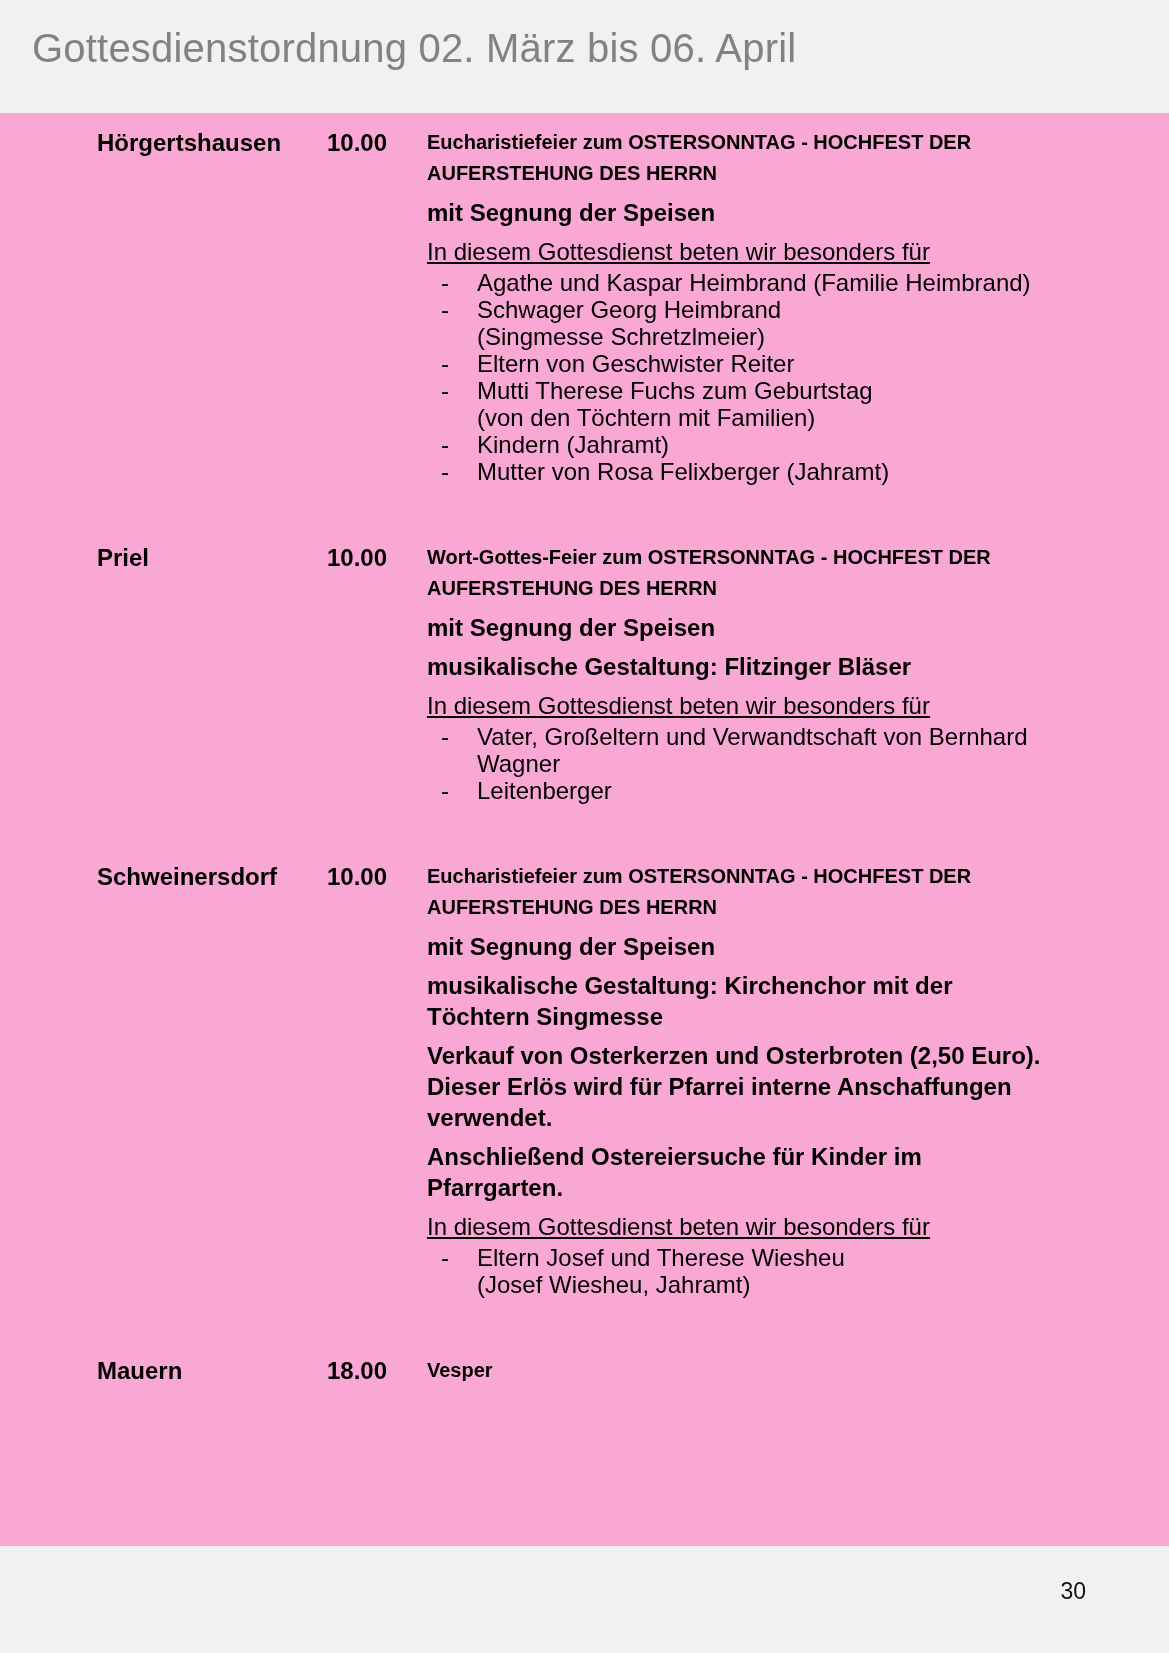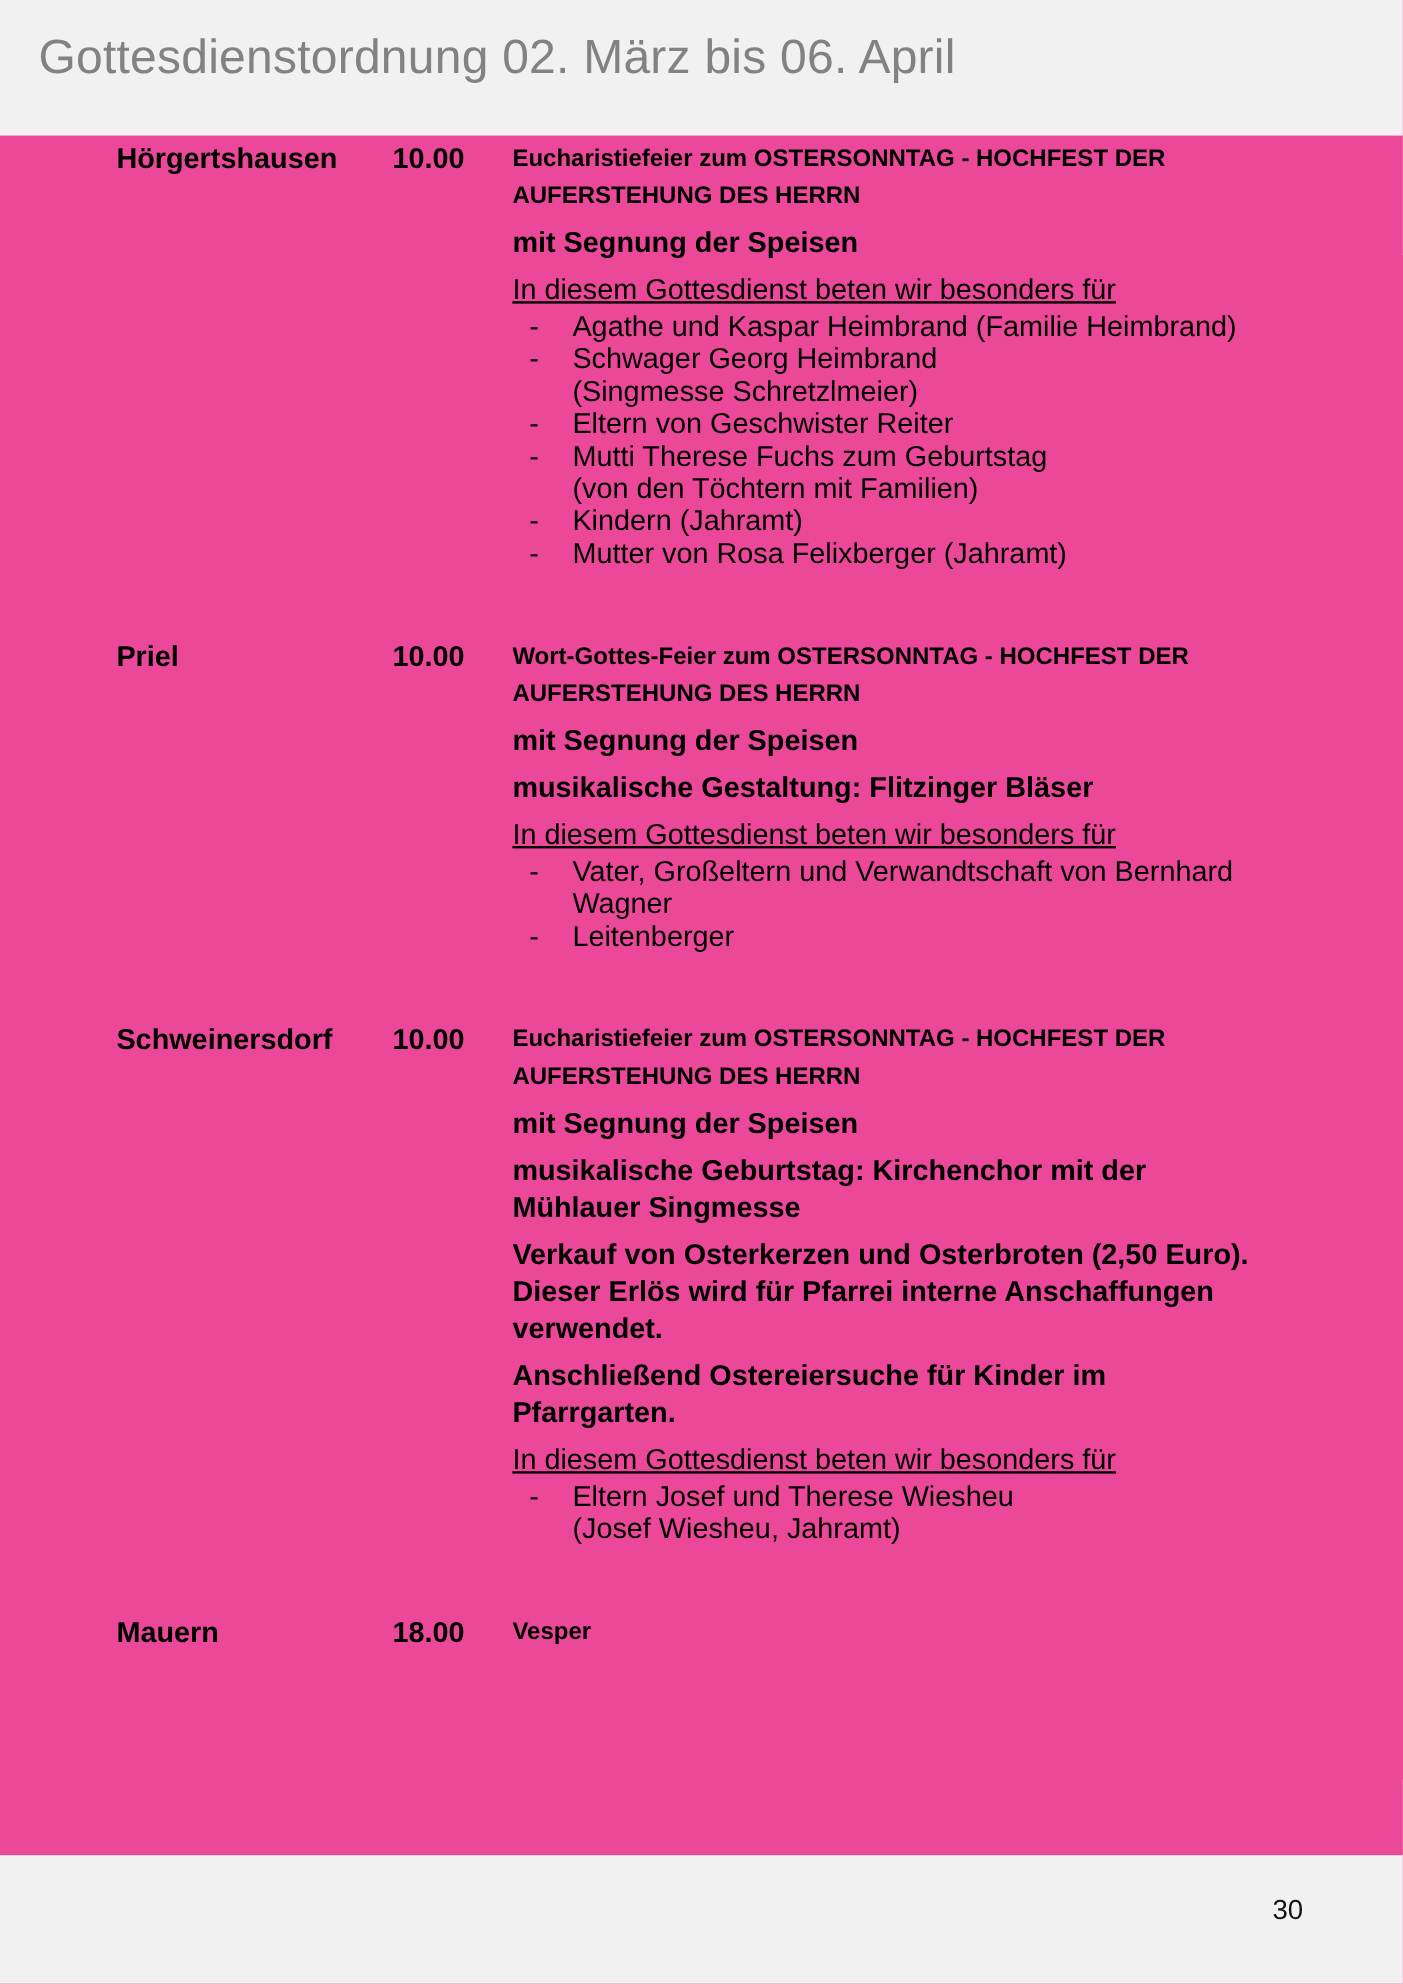--- a/index.html
+++ b/index.html
@@ -11,21 +11,21 @@
     height: 1653px;
     background: #ffffff;
     font-family: "Liberation Sans", sans-serif;
     -webkit-font-smoothing: antialiased;
     overflow: hidden;
   }
   .page {
     position: relative;
     width: 1169px;
     height: 1653px;
-    background: #ec4899;
+    background: #f9a8d4;
     box-sizing: border-box;
   }
 
   
   .header-band {
     position: absolute;
     top: 0;
     left: 0;
     width: 1169px;
     height: 113px;
@@ -72,21 +72,21 @@
   }
 
   .service-entry {
     display: flex;
     flex-direction: row;
     align-items: flex-start;
     padding-left: 97px;
     padding-right: 110px;
     box-sizing: border-box;
   }
-  .entry-gap-1 { margin-top: 4px; }
+  .entry-gap-1 { margin-top: 14px; }
   .entry-gap   { margin-top: 57px; }
 
   .col-location {
     width: 230px;
     flex: 0 0 230px;
     font-size: 24px;
     font-weight: bold;
     color: #000000;
     line-height: 32px;
     white-space: nowrap;
@@ -218,21 +218,21 @@
             </li>
           </ul>
         </div>
       </div>
       <div class="service-entry entry-gap">
         <div class="col-location">Schweinersdorf</div>
         <div class="col-time">10.00</div>
         <div class="col-detail">
           <div class="svc-title">Eucharistiefeier zum OSTERSONNTAG - HOCHFEST DER AUFERSTEHUNG DES HERRN</div>
           <div class="svc-note">mit Segnung der Speisen</div>
-          <div class="svc-note">musikalische Geburtstag: Kirchenchor mit der Mühlauer Singmesse</div>
+          <div class="svc-note">musikalische Gestaltung: Kirchenchor mit der Töchtern Singmesse</div>
           <div class="svc-note">Verkauf von Osterkerzen und Osterbroten (2,50 Euro). Dieser Erlös wird für Pfarrei interne Anschaffungen verwendet.</div>
           <div class="svc-note">Anschließend Ostereiersuche für Kinder im Pfarrgarten.</div>
           <div><span class="svc-intercession-head">In diesem Gottesdienst beten wir besonders für</span></div>
           <ul class="svc-intentions">
             <li>
               <span class="dash">-</span>
               <span class="wrapline">Eltern Josef und Therese Wiesheu</span>
               <span class="wrapline">(Josef Wiesheu, Jahramt)</span>
             </li>
           </ul>

